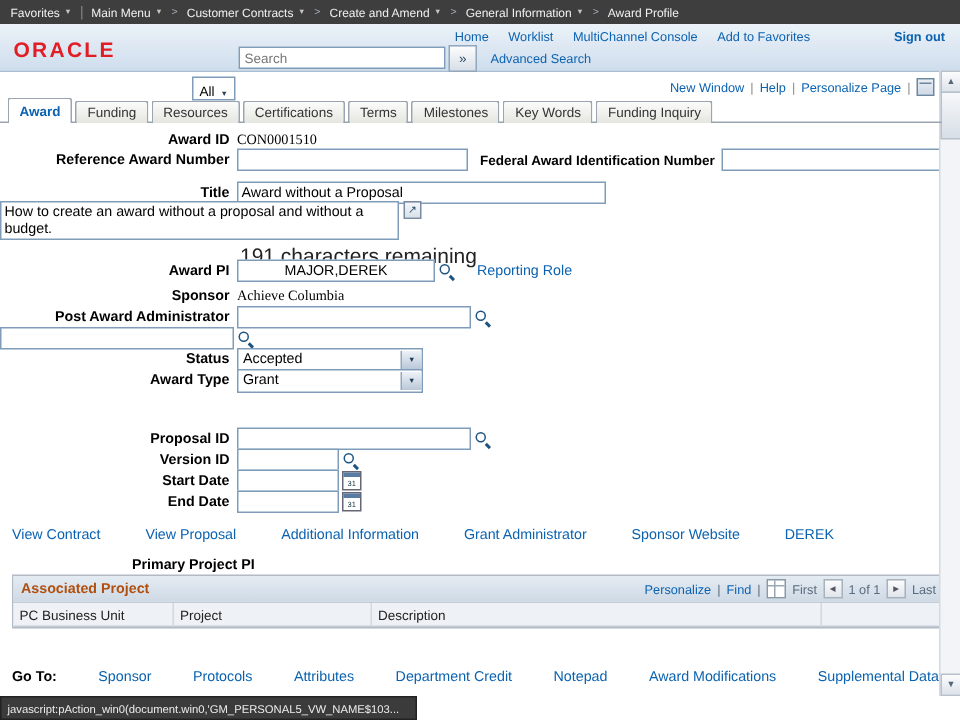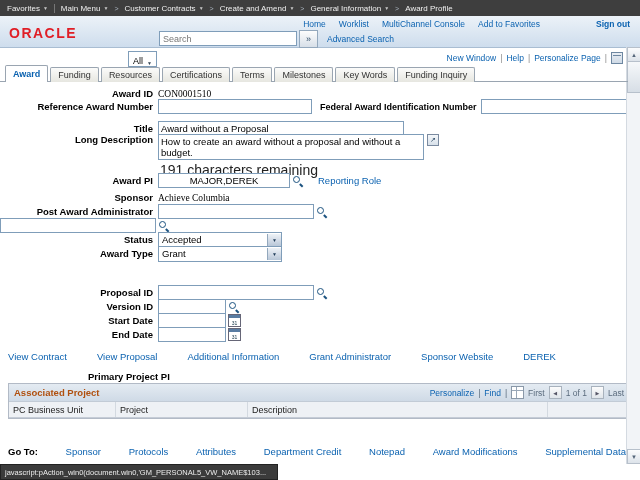--- a/index.html
+++ b/index.html
@@ -212,21 +212,20 @@
     <span class="flabel2">Federal Award Identification Number</span>
     <input class="inp" style="width: 150px;" value="">
   </div>
 
   <div class="frow" style="top:121px">
     <span class="flabel">Title</span>
     <input class="inp" style="width: 240px;" value="Award without a Proposal">
   </div>
 
   <div class="frow tall" style="top:134px;height:28px">
-    <span class="flabel">Long Description</span>
     <textarea class="ta" style="width: 260px; height: 22px;">How to create an award without a proposal and without a budget.</textarea>
     <span class="expand-icon">↗</span>
   </div>
 
   <div class="hint">191 characters remaining</div>
 
   <div class="frow" style="top:173px">
     <span class="flabel">Award PI</span>
     <input class="inp" style="width: 126px; text-align: center;" value="MAJOR,DEREK">
     <span class="mag-icon"></span>

